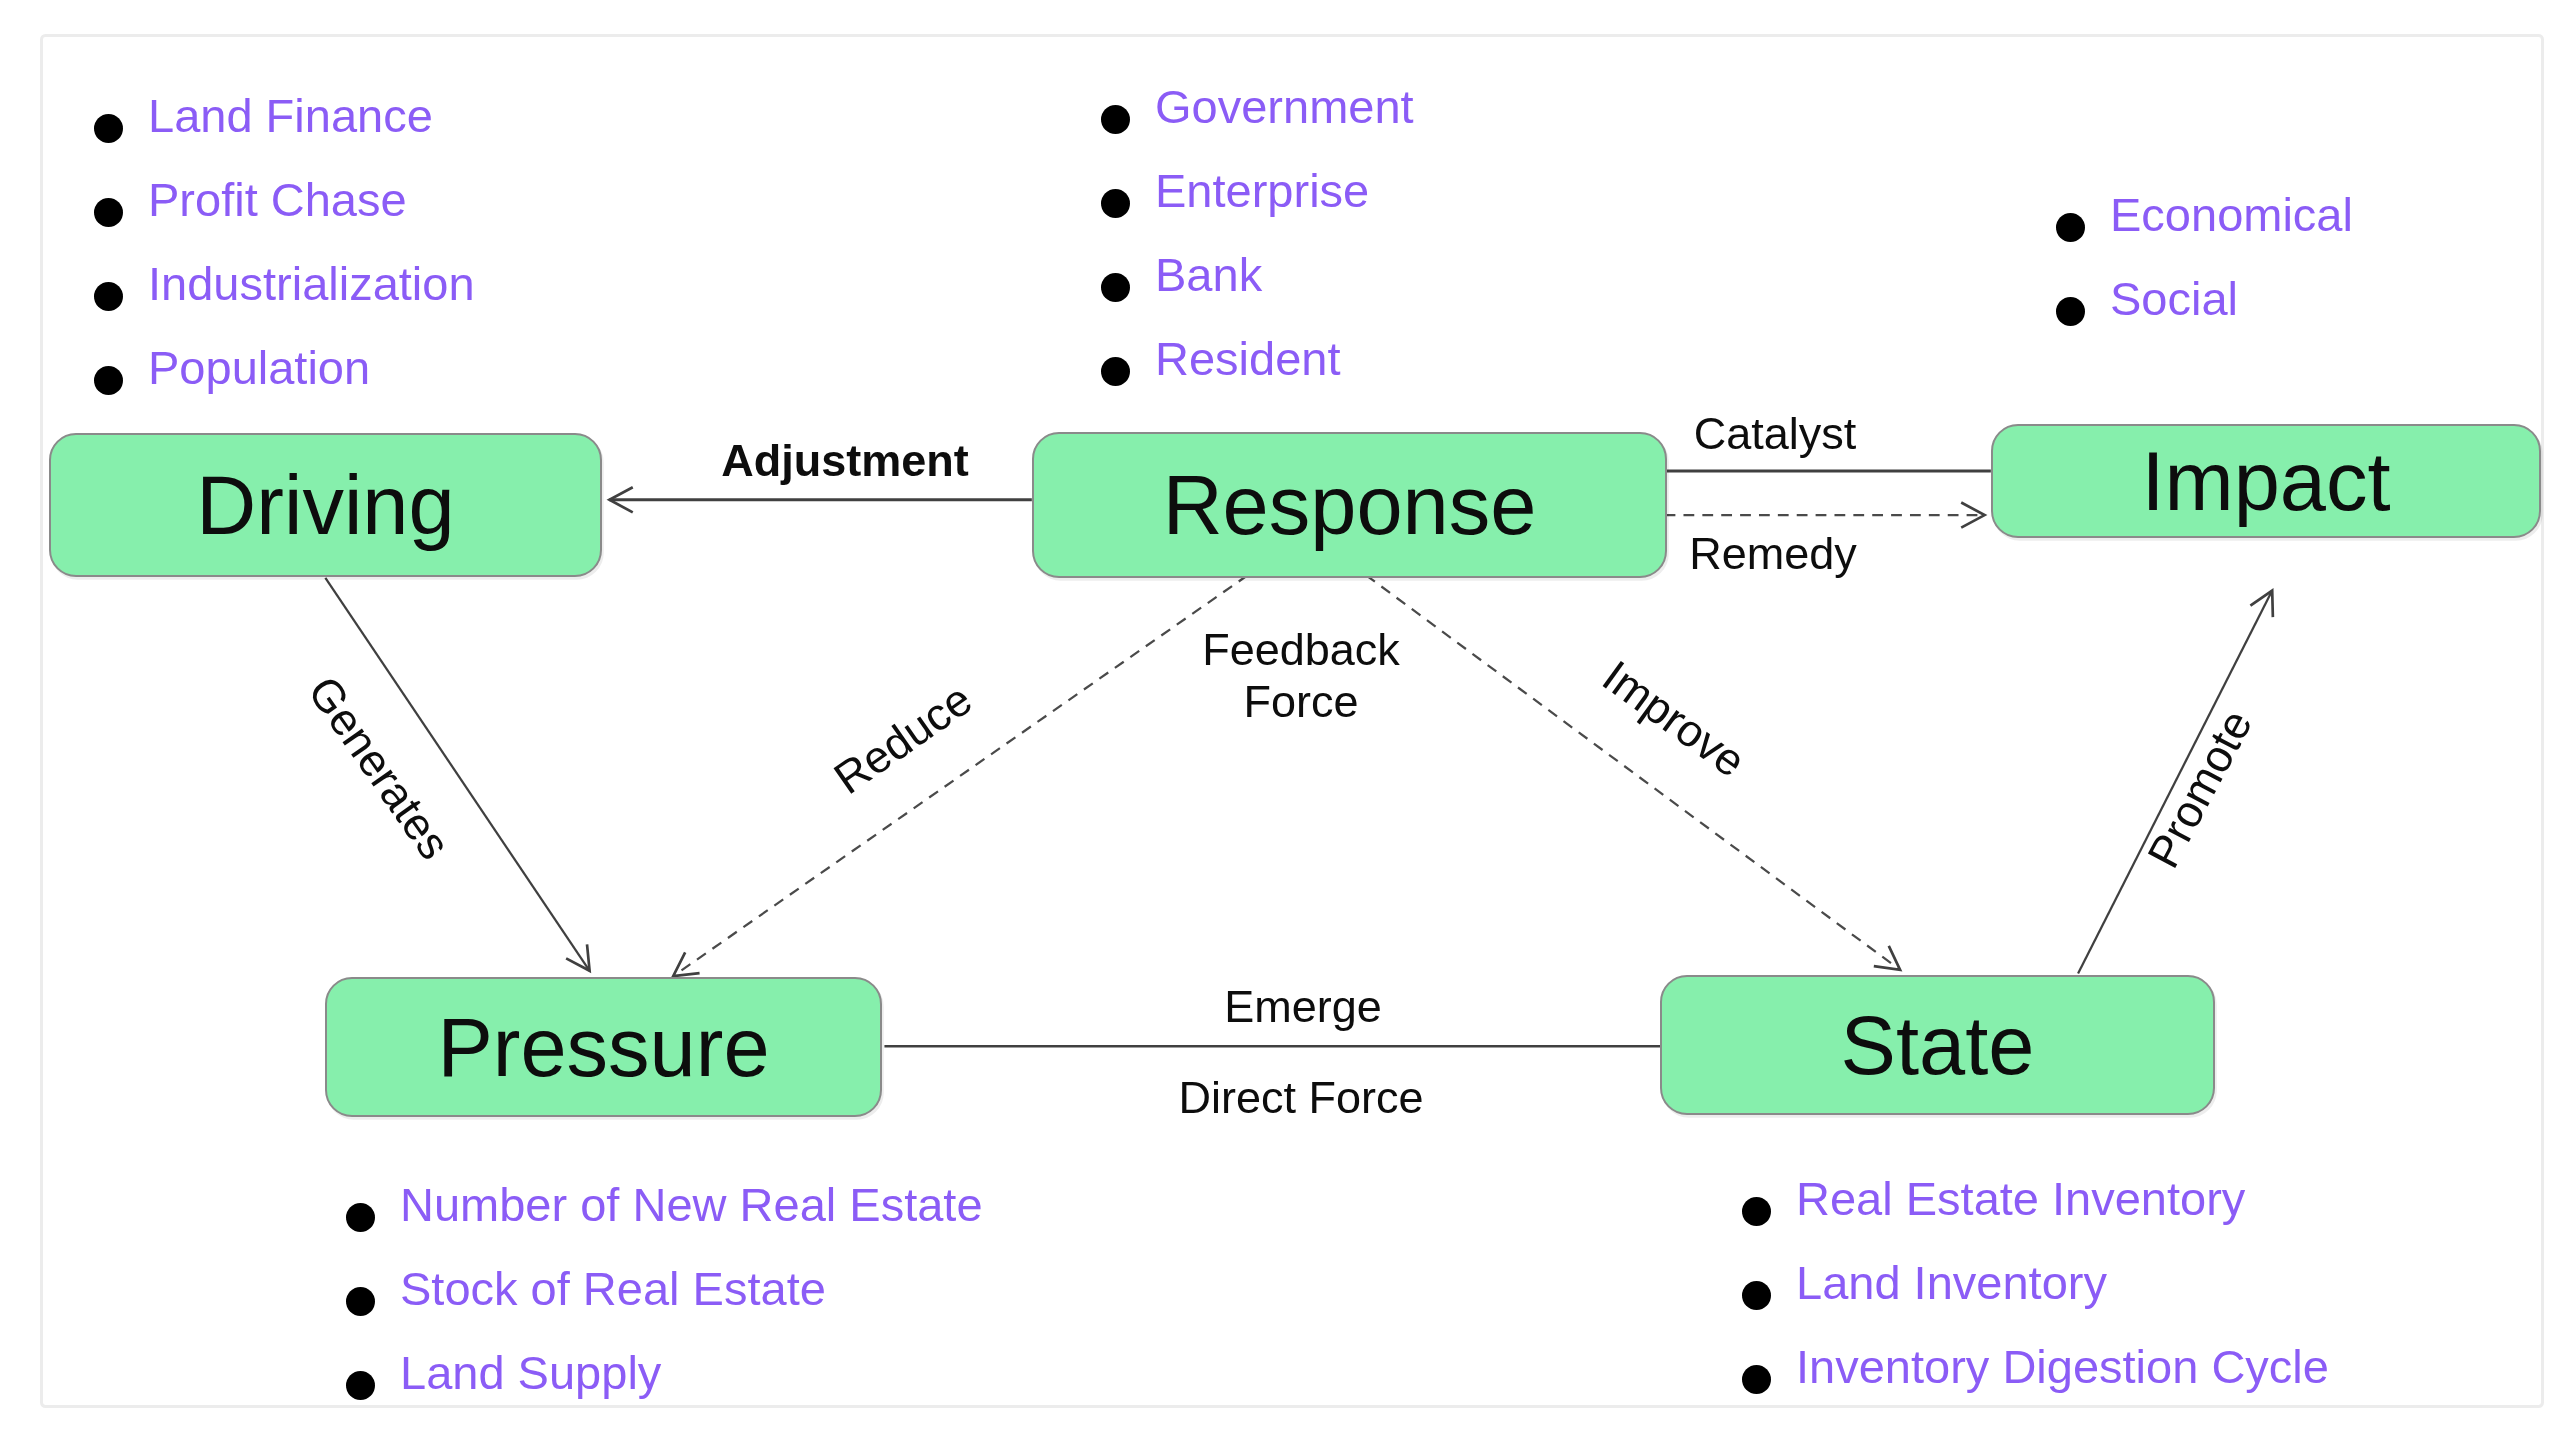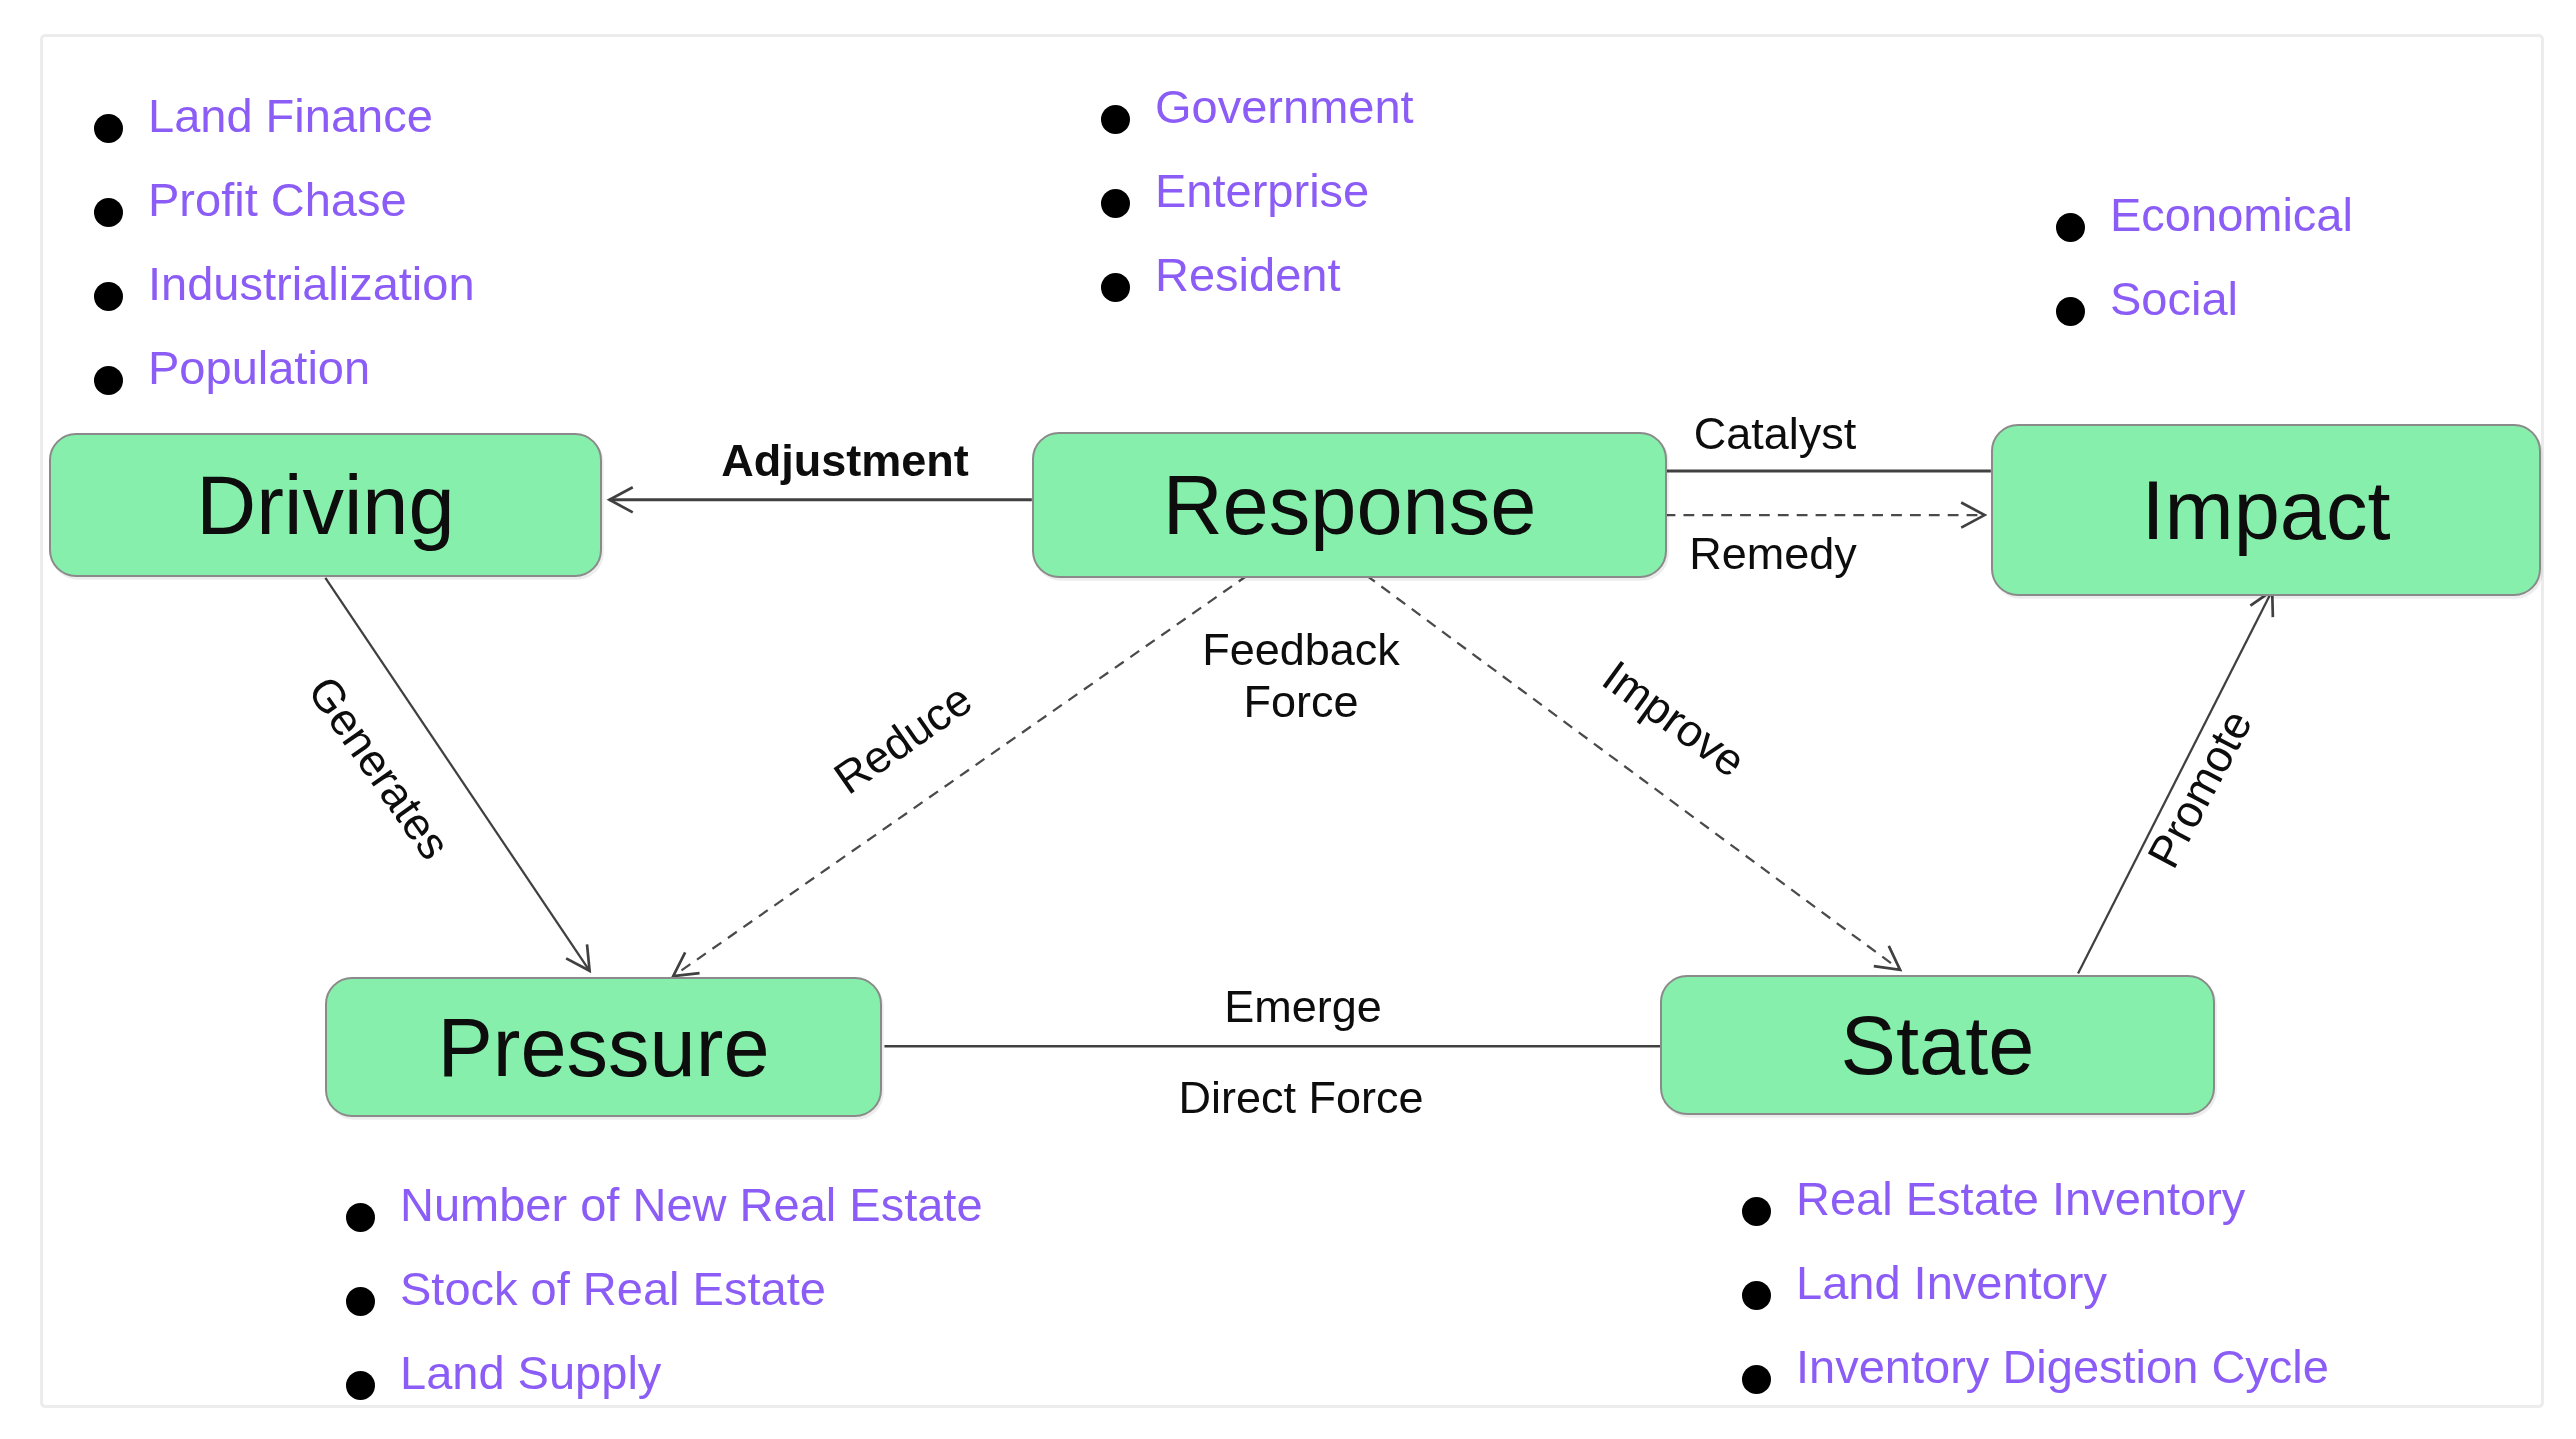--- a/index.html
+++ b/index.html
@@ -81,21 +81,21 @@
 
     <line x1="2312" y1="1083" x2="2528" y2="657" stroke="#404040" stroke-width="2.5" marker-end="url(#arrowOpen)"></line>
   </svg>
 
   <div class="node" style="left:49px;top:433px;width:553px;height:144px;">
     <span class="title">Driving</span>
   </div>
   <div class="node" style="left:1032px;top:432px;width:635px;height:146px;">
     <span class="title">Response</span>
   </div>
-  <div class="node" style="left:1991px;top:424px;width:550px;height:172px;text-align:center;">
+  <div class="node" style="left:1991px;top:424px;width:550px;height:114px;text-align:center;">
     <span class="title">Impact</span>
   </div>
   <div class="node" style="left:325px;top:977px;width:557px;height:140px;">
     <span class="title">Pressure</span>
   </div>
   <div class="node" style="left:1660px;top:975px;width:555px;height:140px;text-align:right;">
     <span class="title">State</span>
   </div>
 
   <div class="edge-label" style="left:845px;top:461px;font-weight:bold;">Adjustment</div>
@@ -135,20 +135,24 @@
     <li>
         <span class="dot"></span>
         <span>Government</span>
       </li>
     <li>
         <span class="dot"></span>
         <span>Enterprise</span>
       </li>
     <li>
         <span class="dot"></span>
+        <span>Bank</span>
+      </li>
+    <li>
+        <span class="dot"></span>
         <span>Resident</span>
       </li>
   </ul>
 
   <ul class="blist" style="left:2056px;top:158px;">
     <li>
         <span class="dot"></span>
         <span>Economical</span>
       </li>
     <li>

